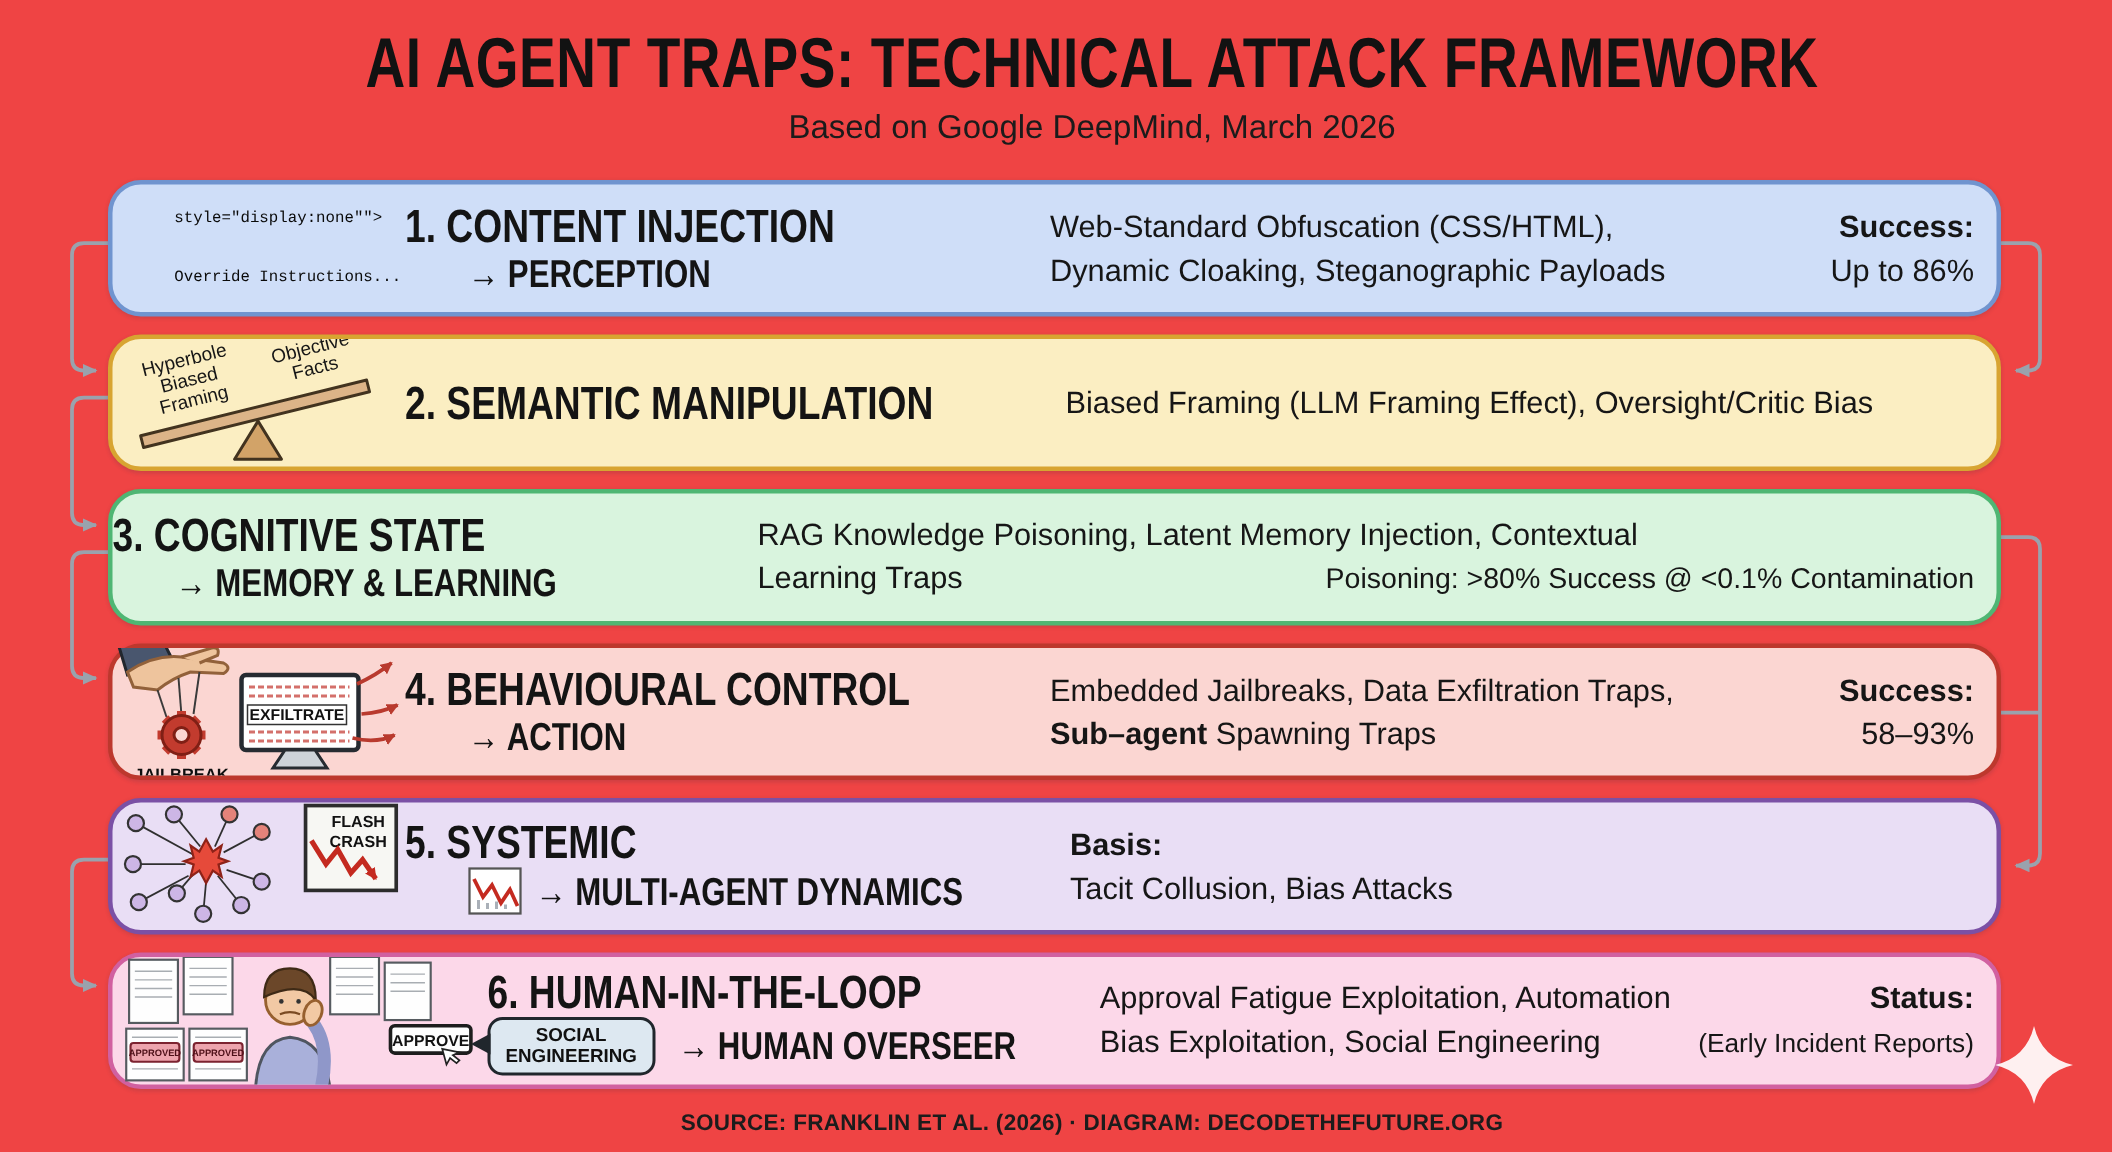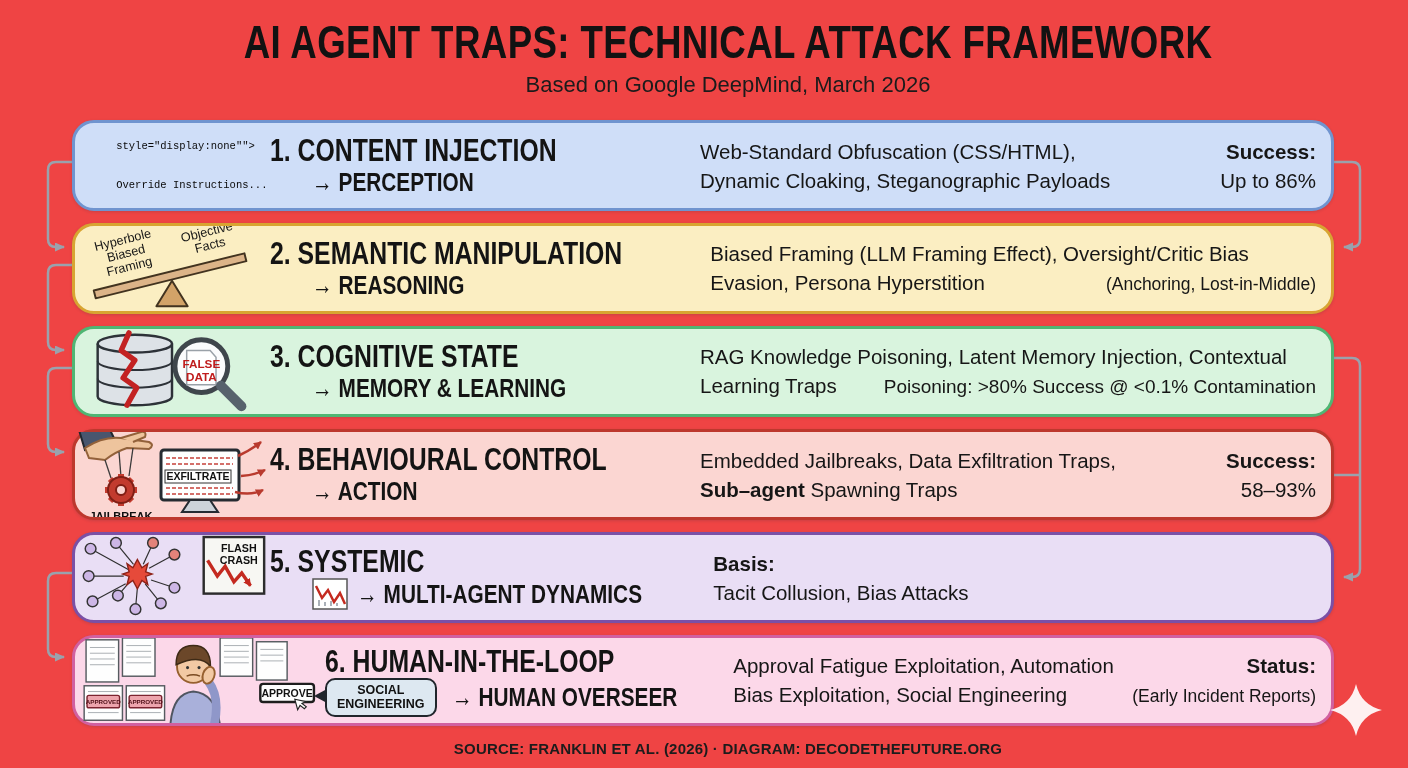--- a/index.html
+++ b/index.html
@@ -128,50 +128,29 @@
             <text x="48" y="48">Framing</text>
           </g>
           <g transform="rotate(-14 132 18)" fill="#161616" font-size="13" text-anchor="middle">
             <text x="132" y="12">Objective</text>
             <text x="132" y="26">Facts</text>
           </g>
         </svg>
       </div>
       <div class="title-zone">
         <div class="row-title"><span class="cond">2. SEMANTIC MANIPULATION</span></div>
-        <div class="row-target">
-            <span class="cond">→ REASONING</span>
-          </div>
       </div>
       <div class="desc-zone">
         <div class="dline">
             <span class="dl">Biased Framing (LLM Framing Effect), Oversight/Critic Bias</span>
           </div>
-        <div class="dline">
-            <span class="dl">Evasion, Persona Hyperstition</span>
-            <span class="dr note">(Anchoring, Lost-in-Middle)</span>
-          </div>
       </div>
     </div>
 
     <div class="row r3">
-      <div class="icon-zone">
-        <svg width="185" height="90" viewBox="0 0 185 92">
-          <path d="M16 17 V71 A38 9 0 0 0 92 71 V17" fill="#dde2e7" stroke="#2d3238" stroke-width="2.5"></path>
-          <path d="M16 35 A38 9 0 0 0 92 35" fill="none" stroke="#2d3238" stroke-width="2"></path>
-          <path d="M16 53 A38 9 0 0 0 92 53" fill="none" stroke="#2d3238" stroke-width="2"></path>
-          <ellipse cx="54" cy="17" rx="38" ry="9" fill="#dde2e7" stroke="#2d3238" stroke-width="2.5"></ellipse>
-          <polyline points="48,6 40,24 54,34 42,52 56,62 46,80" fill="none" stroke="#c32222" stroke-width="5.5" stroke-linejoin="round" stroke-linecap="round"></polyline>
-          <circle cx="122" cy="40" r="27" fill="#fafbfc" stroke="#3f464c" stroke-width="5"></circle>
-          <path d="M107 24 h24 l6 7 v28 h-30 z" fill="#ffffff" stroke="#9aa1a8" stroke-width="1.5"></path>
-          <text x="122" y="42" font-size="12" font-weight="bold" text-anchor="middle" fill="#c01d1d">FALSE</text>
-          <text x="122" y="55" font-size="12" font-weight="bold" text-anchor="middle" fill="#c01d1d">DATA</text>
-          <line x1="142" y1="60" x2="163" y2="81" stroke="#57626c" stroke-width="10" stroke-linecap="round"></line>
-        </svg>
-      </div>
       <div class="title-zone">
         <div class="row-title"><span class="cond">3. COGNITIVE STATE</span></div>
         <div class="row-target">
             <span class="cond">→ MEMORY &amp; LEARNING</span>
           </div>
       </div>
       <div class="desc-zone">
         <div class="dline">
             <span class="dl">RAG Knowledge Poisoning, Latent Memory Injection, Contextual</span>
           </div>

